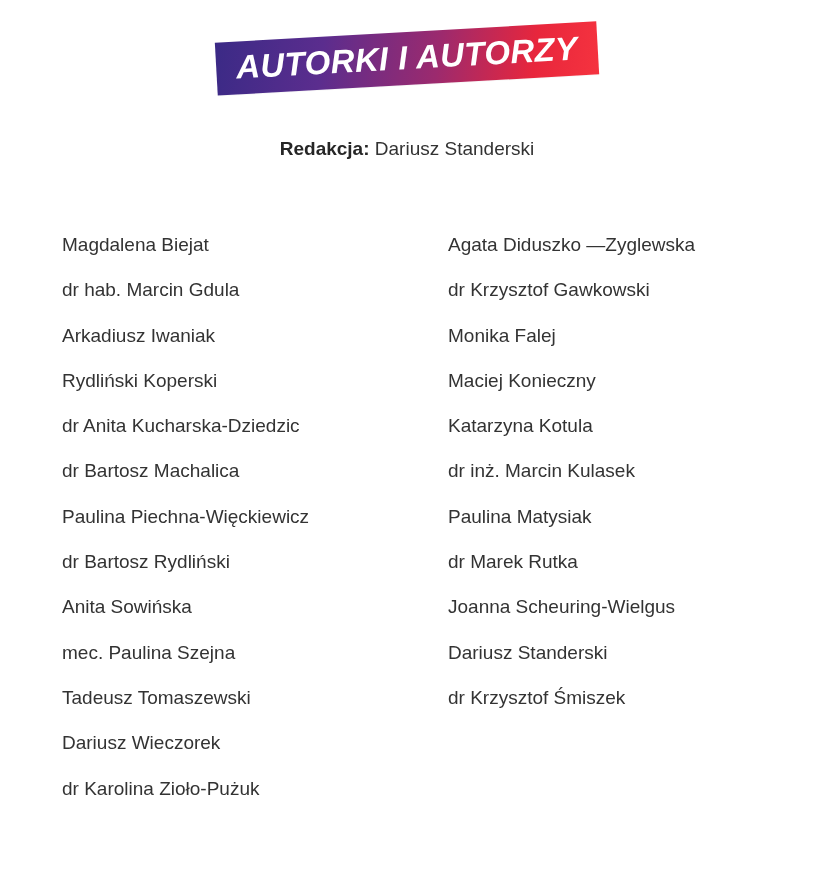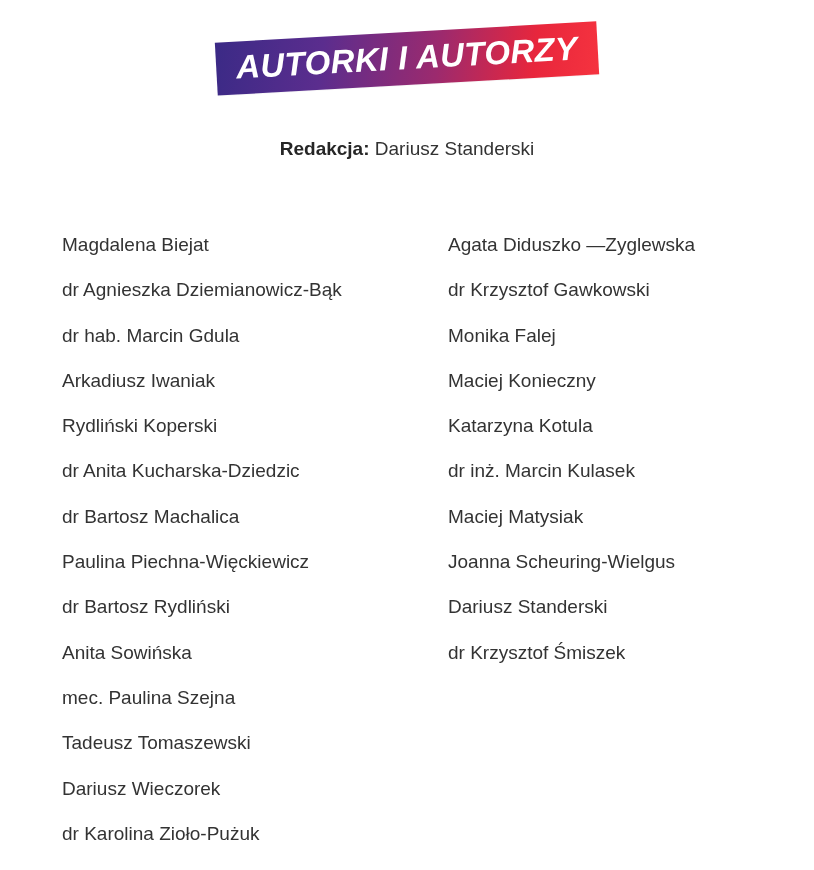--- a/index.html
+++ b/index.html
@@ -108,41 +108,41 @@
     </div>
   </div>
 
   <div class="editor-line">
     <span class="editor-label">Redakcja:</span><span> </span><span class="editor-name">Dariusz Standerski</span>
   </div>
 
   <div class="columns">
     <div class="col col-left">
       <div class="name">Magdalena Biejat</div>
-      <div class="name">dr Agnieszka Dziemianowicz-Bąk</div>
       <div class="name">dr hab. Marcin Gdula</div>
       <div class="name">Arkadiusz Iwaniak</div>
       <div class="name">Rydliński Koperski</div>
       <div class="name">dr Anita Kucharska-Dziedzic</div>
       <div class="name">dr Bartosz Machalica</div>
       <div class="name">Paulina Piechna-Więckiewicz</div>
       <div class="name">dr Bartosz Rydliński</div>
       <div class="name">Anita Sowińska</div>
       <div class="name">mec. Paulina Szejna</div>
       <div class="name">Tadeusz Tomaszewski</div>
       <div class="name">Dariusz Wieczorek</div>
       <div class="name">dr Karolina Zioło-Pużuk</div>
     </div>
     <div class="col col-right">
       <div class="name">Agata Diduszko —Zyglewska</div>
       <div class="name">dr Krzysztof Gawkowski</div>
       <div class="name">Monika Falej</div>
       <div class="name">Maciej Konieczny</div>
       <div class="name">Katarzyna Kotula</div>
       <div class="name">dr inż. Marcin Kulasek</div>
-      <div class="name">Maciej Matysiak</div>
+      <div class="name">Paulina Matysiak</div>
+      <div class="name">dr Marek Rutka</div>
       <div class="name">Joanna Scheuring-Wielgus</div>
       <div class="name">Dariusz Standerski</div>
       <div class="name">dr Krzysztof Śmiszek</div>
     </div>
   </div>
 
 </div>
 
 </body></html>

